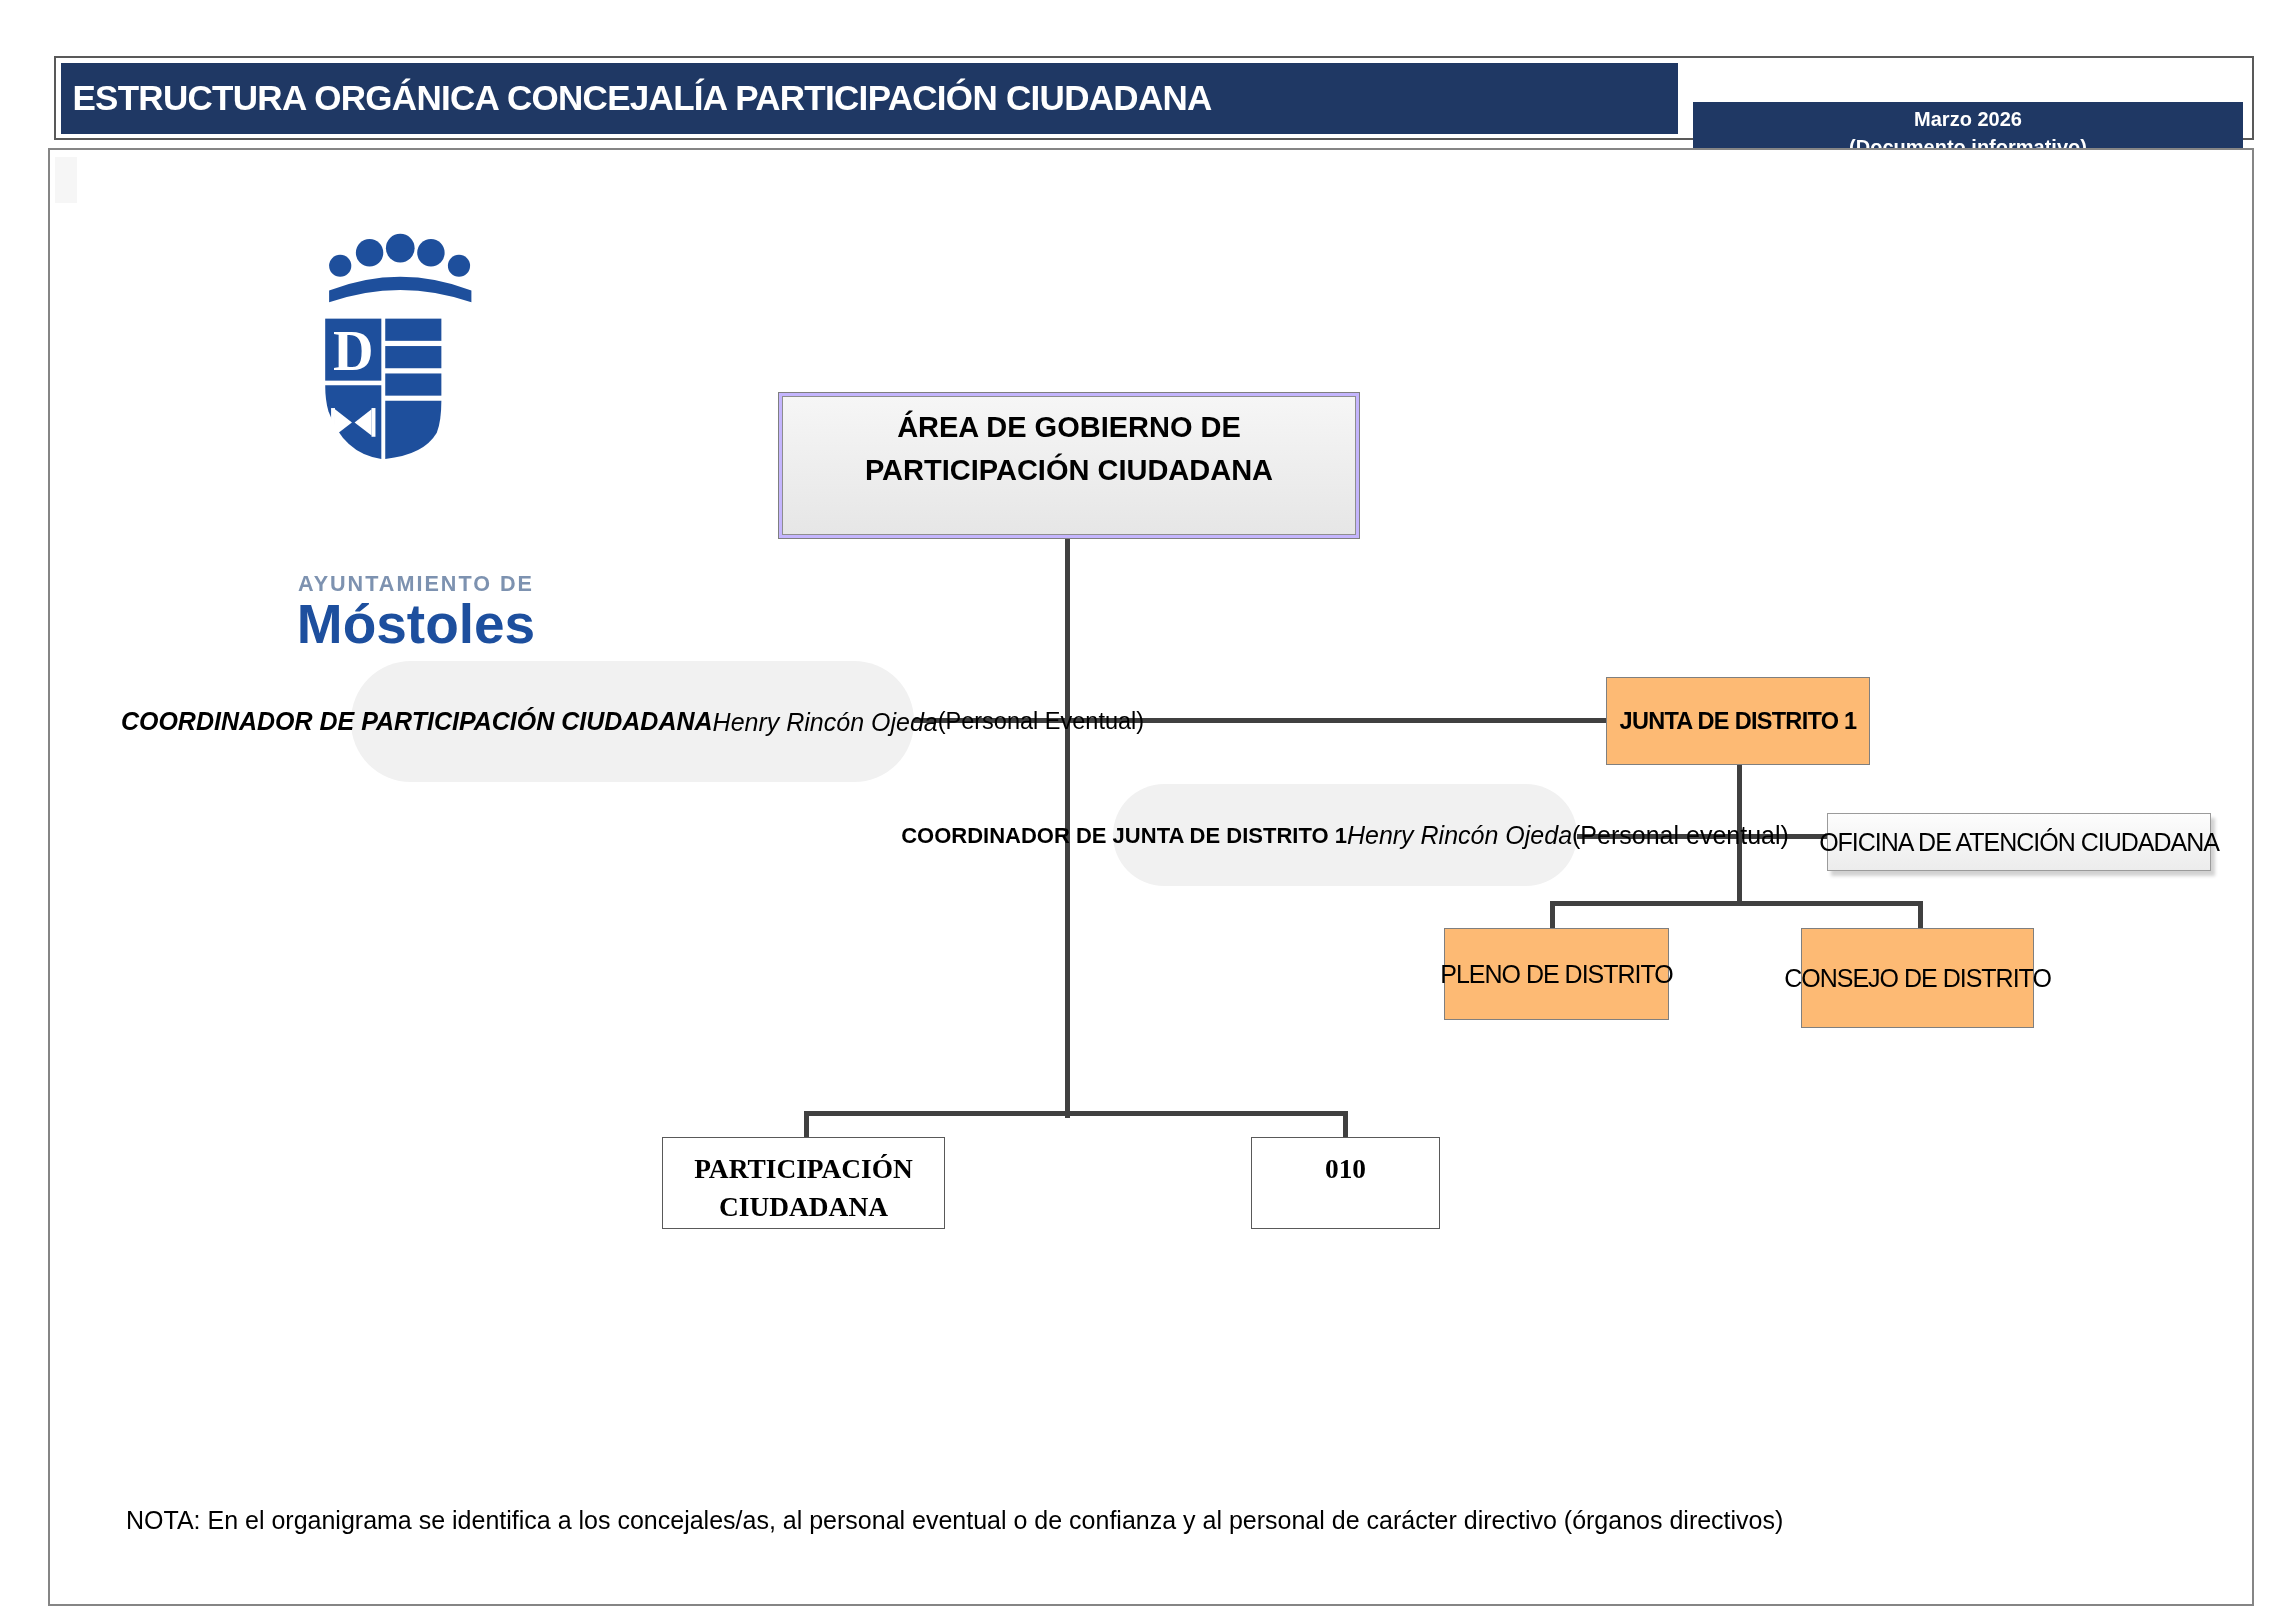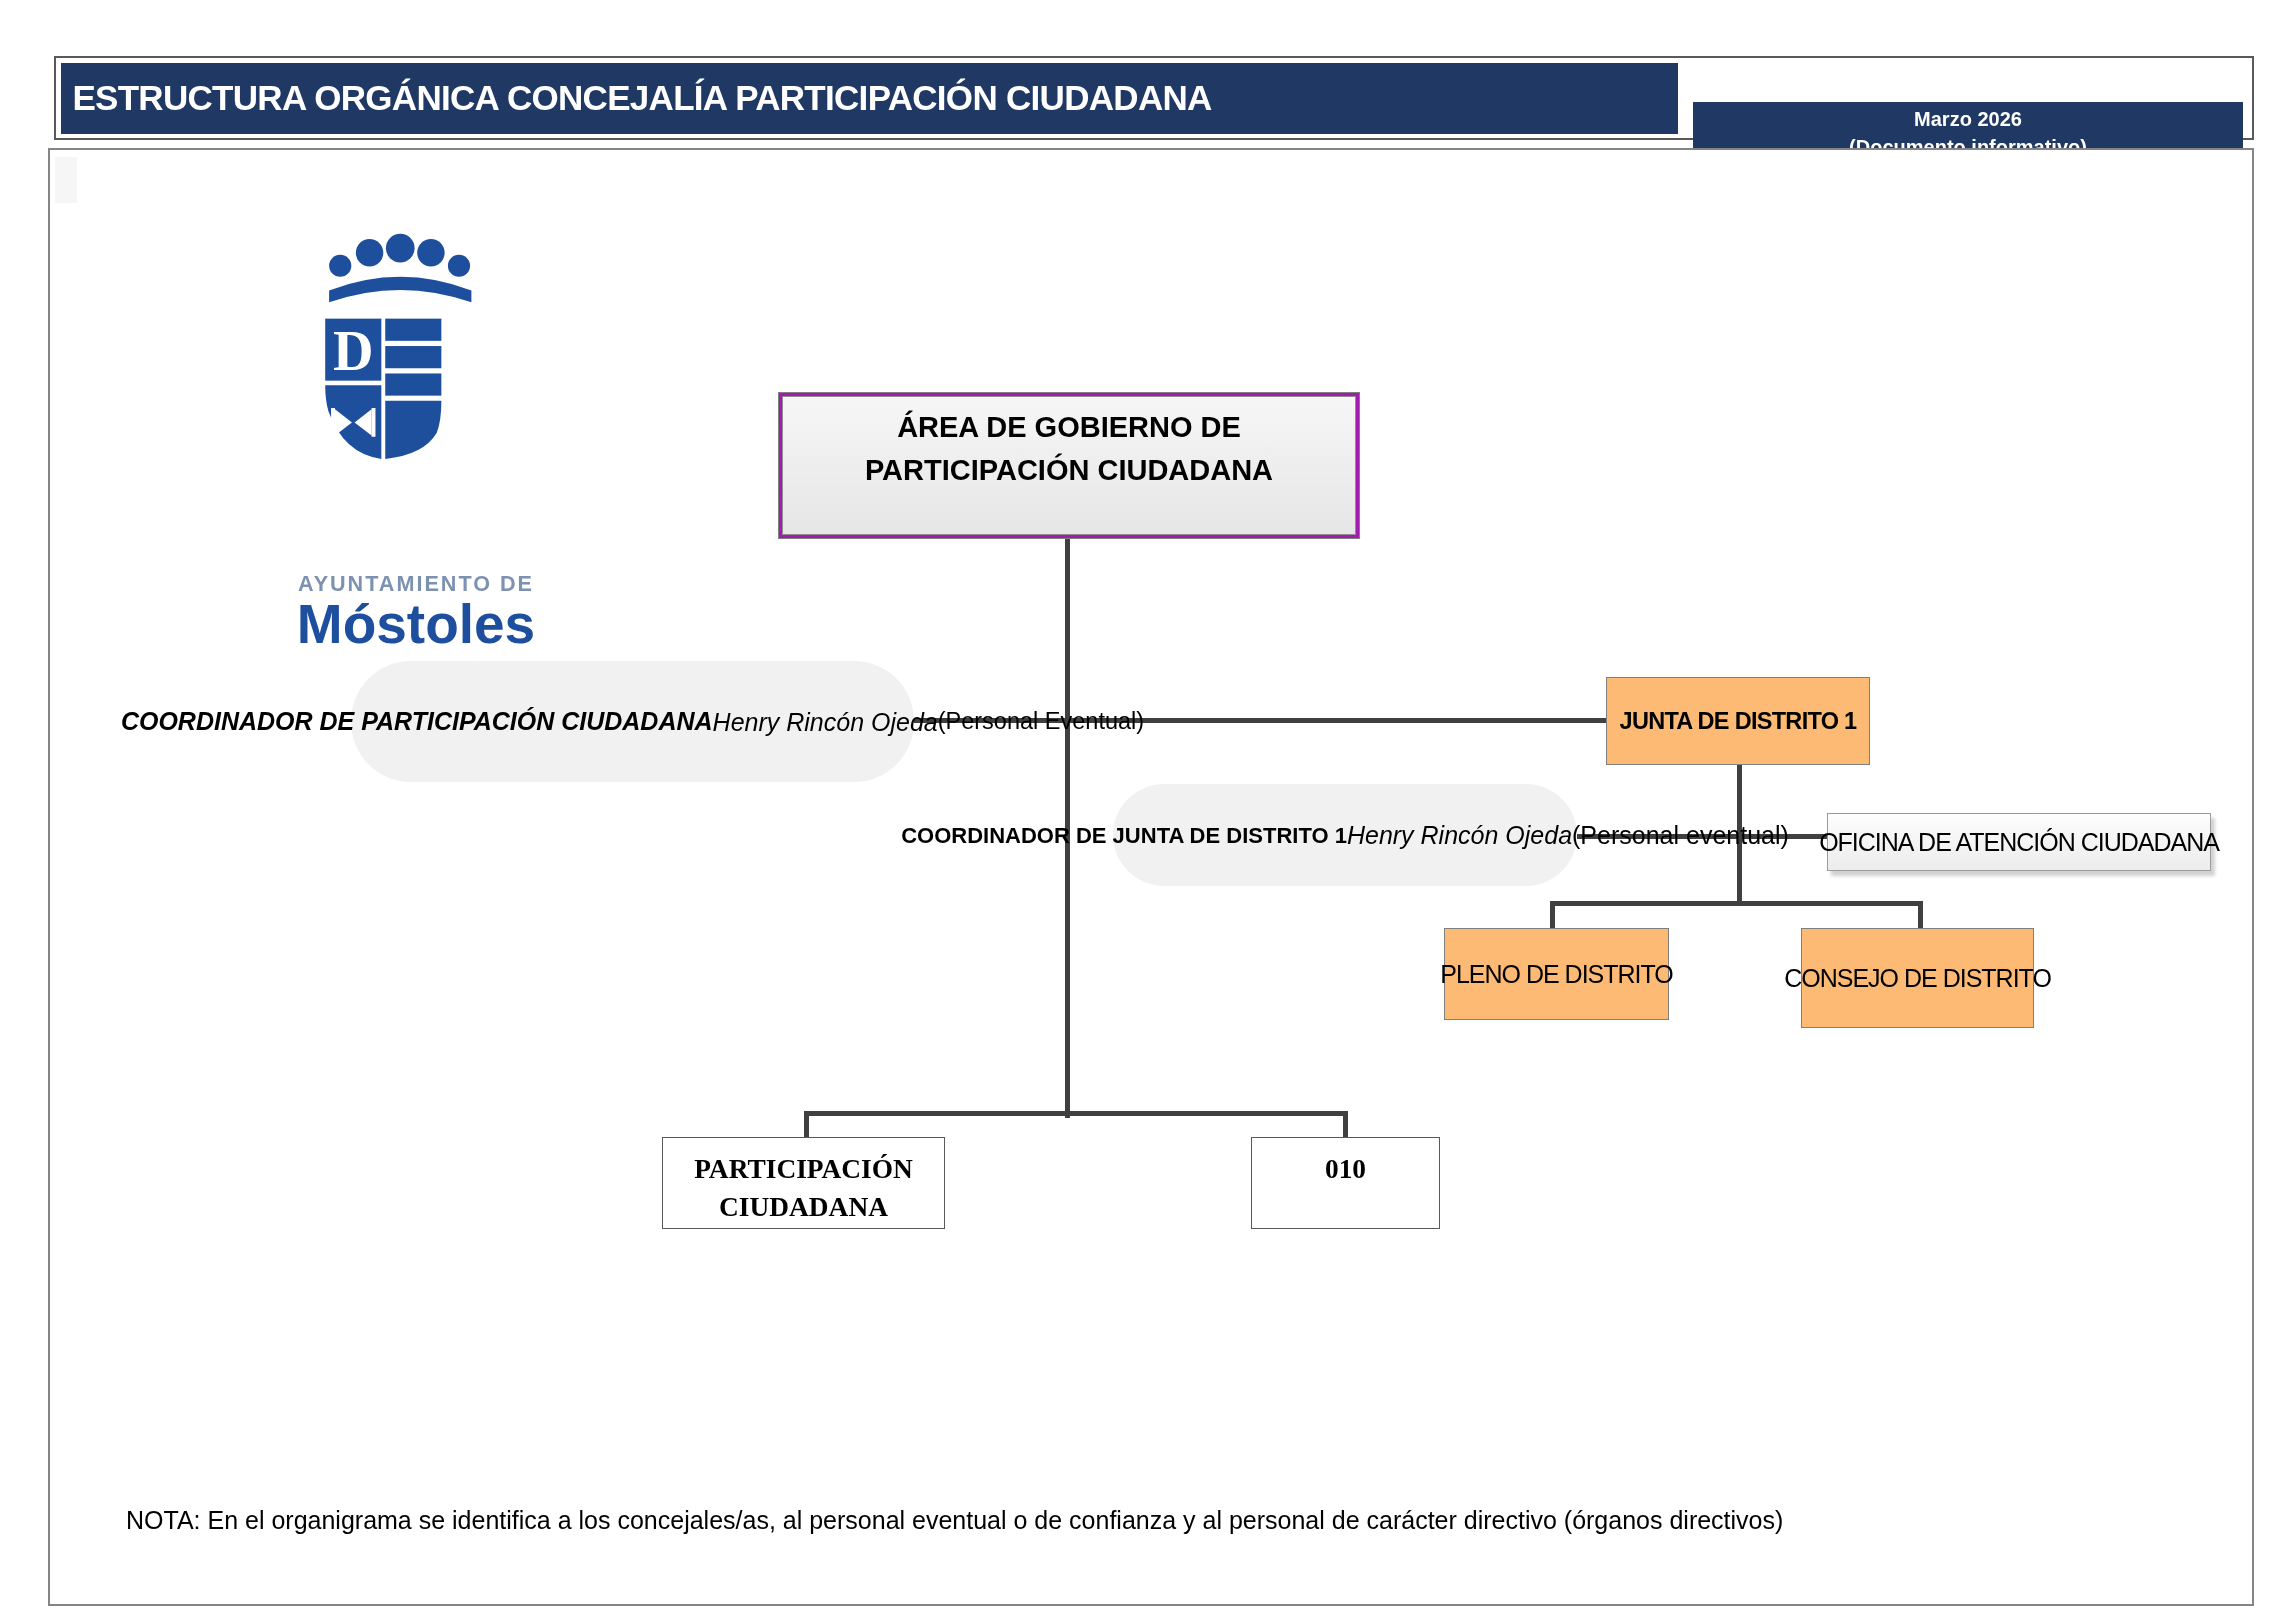--- a/index.html
+++ b/index.html
@@ -32,21 +32,21 @@
   .logo-name{position:absolute;left:0;top:367px;width:314px;text-align:center;
              font-size:55px;font-weight:bold;color:#1d4f9e;}
 
   
   .ln{position:absolute;background:#404040;}
 
   
   .box{position:absolute;box-sizing:border-box;display:flex;flex-direction:column;
        align-items:center;text-align:center;}
   .box-area{left:728px;top:242px;width:582px;height:147px;border:1.3px solid #7f7f7f;
-            background:#a21caf;padding:3.3px;}
+            background:#c4b5fd;padding:3.3px;}
   .box-area-inner{box-sizing:border-box;width:100%;height:100%;border:1.3px solid #8e8e8e;
             background:linear-gradient(#f6f6f6,#e6e6e6);
             display:flex;justify-content:center;}
   .box-area-label{font-size:29px;font-weight:bold;line-height:43px;padding:9.1px 18.3px 0 18.3px;}
 
   .bubble{position:absolute;background:#f1f1f1;display:flex;flex-direction:row;
           align-items:center;justify-content:center;text-align:center;}
   .bubble1{left:301px;top:511px;width:563px;height:121px;border-radius:60px;}
   .bubble2{left:1063px;top:634px;width:464px;height:102px;border-radius:51px;}
   .bubble .t1{font-size:25px;font-weight:bold;line-height:35px;white-space:nowrap;}

